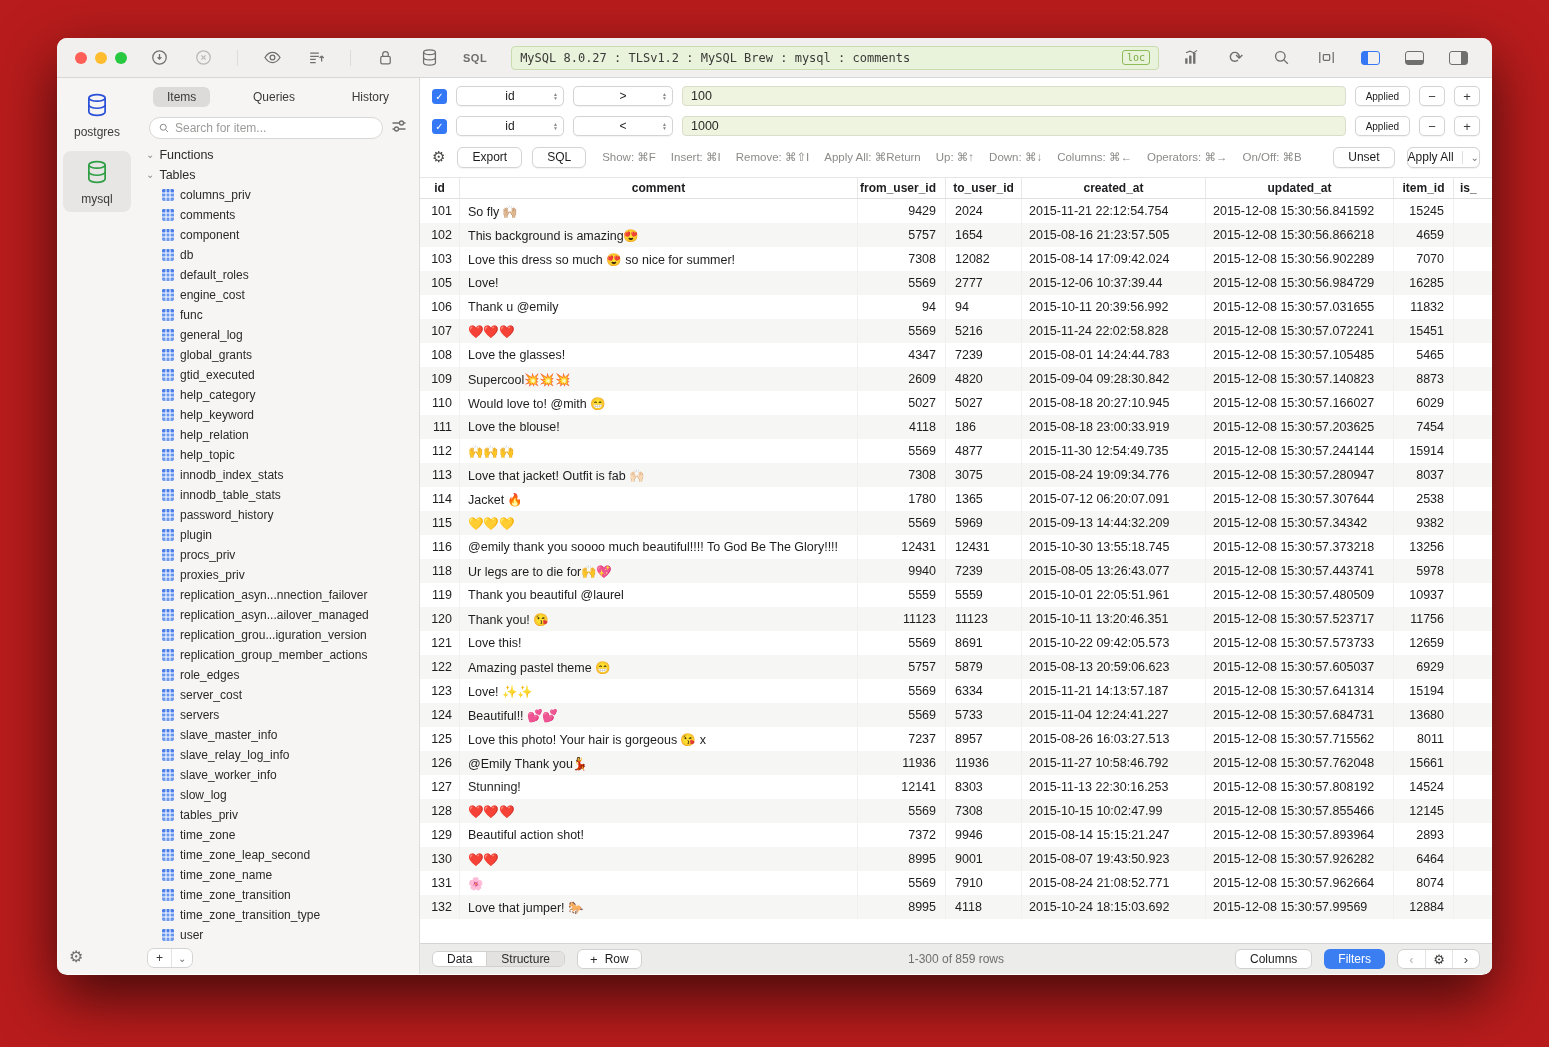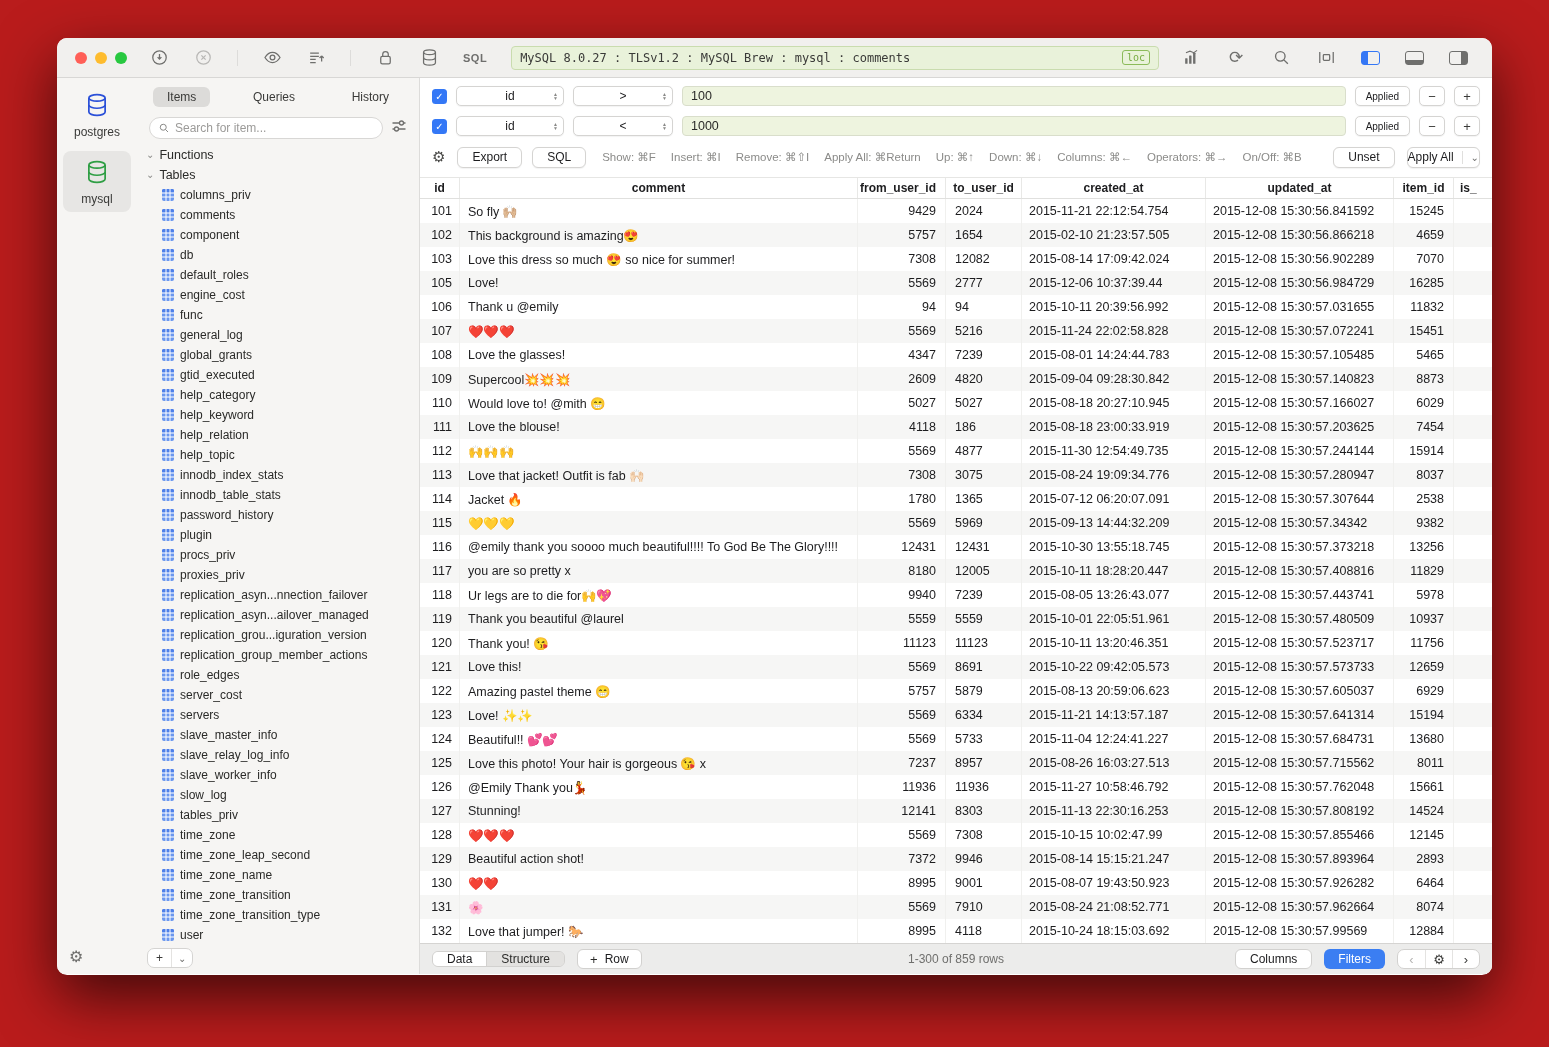--- a/index.html
+++ b/index.html
@@ -665,21 +665,21 @@
               <span class="gcell c4">2015-11-21 22:12:54.754</span>
               <span class="gcell c5">2015-12-08 15:30:56.841592</span>
               <span class="gcell c6">15245</span>
               <span class="gcell c7"></span>
             </div>
             <div class="grow">
               <span class="gcell c0">102</span>
               <span class="gcell c1">This background is amazing😍</span>
               <span class="gcell c2">5757</span>
               <span class="gcell c3">1654</span>
-              <span class="gcell c4">2015-02-10 21:23:57.505</span>
+              <span class="gcell c4">2015-08-16 21:23:57.505</span>
               <span class="gcell c5">2015-12-08 15:30:56.866218</span>
               <span class="gcell c6">4659</span>
               <span class="gcell c7"></span>
             </div>
             <div class="grow">
               <span class="gcell c0">103</span>
               <span class="gcell c1">Love this dress so much 😍 so nice for summer!</span>
               <span class="gcell c2">7308</span>
               <span class="gcell c3">12082</span>
               <span class="gcell c4">2015-08-14 17:09:42.024</span>
@@ -798,30 +798,20 @@
               <span class="gcell c7"></span>
             </div>
             <div class="grow">
               <span class="gcell c0">116</span>
               <span class="gcell c1">@emily thank you soooo much beautiful!!!! To God Be The Glory!!!!</span>
               <span class="gcell c2">12431</span>
               <span class="gcell c3">12431</span>
               <span class="gcell c4">2015-10-30 13:55:18.745</span>
               <span class="gcell c5">2015-12-08 15:30:57.373218</span>
               <span class="gcell c6">13256</span>
-              <span class="gcell c7"></span>
-            </div>
-            <div class="grow">
-              <span class="gcell c0">117</span>
-              <span class="gcell c1">you are so pretty x</span>
-              <span class="gcell c2">8180</span>
-              <span class="gcell c3">12005</span>
-              <span class="gcell c4">2015-10-11 18:28:20.447</span>
-              <span class="gcell c5">2015-12-08 15:30:57.408816</span>
-              <span class="gcell c6">11829</span>
               <span class="gcell c7"></span>
             </div>
             <div class="grow">
               <span class="gcell c0">118</span>
               <span class="gcell c1">Ur legs are to die for🙌💖</span>
               <span class="gcell c2">9940</span>
               <span class="gcell c3">7239</span>
               <span class="gcell c4">2015-08-05 13:26:43.077</span>
               <span class="gcell c5">2015-12-08 15:30:57.443741</span>
               <span class="gcell c6">5978</span>

